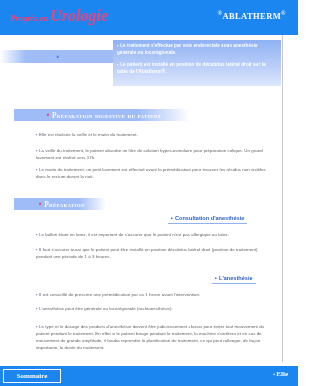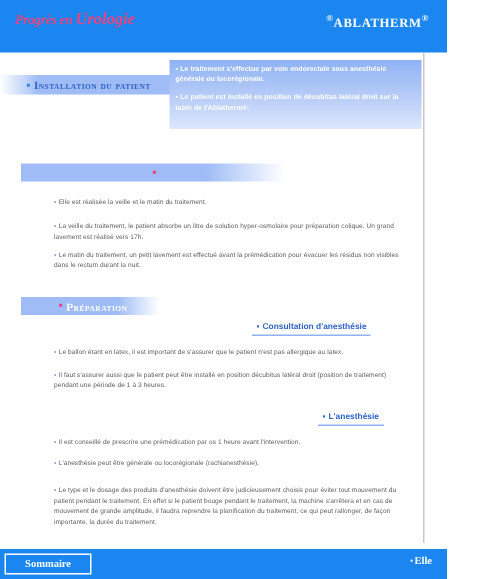--- a/index.html
+++ b/index.html
@@ -35,21 +35,21 @@
     top: 7px;
     font-family: "Liberation Serif", serif;
     font-weight: bold;
     font-style: italic;
     font-size: 9px;
     color: #e8447f;
     letter-spacing: -0.2px;
     white-space: nowrap;
   }
   .journal-title .big {
-    font-size: 11px;
+    font-size: 16px;
     letter-spacing: 0px;
   }
   .brand-logo {
     position: absolute;
     right: 12px;
     top: 10px;
     font-family: "Liberation Serif", serif;
     font-variant: small-caps;
     font-weight: bold;
     font-size: 8.5px;
@@ -221,30 +221,30 @@
 
   <div class="header">
     <div class="journal-title"><span>Progrès en </span><span class="big">Urologie</span></div>
     <div class="brand-logo"><span class="star">®</span><span>ABLATHERM</span><span class="star">®</span></div>
   </div>
 
   <div class="page-rule"></div>
 
   <div class="section-bar s1">
     <span class="sec-bullet">▪</span>
-    <span>Installation du patient</span>
   </div>
 
   <div class="callout">
     <p><span class="b">▪</span><span>Le traitement s'effectue par voie endorectale sous anesthésie générale ou locorégionale.</span></p>
     <p><span class="b">▪</span><span>Le patient est installé en position de décubitus latéral droit sur la table de l'Ablatherm®.</span></p>
   </div>
 
   <div class="section-bar s2">
     <span class="sec-bullet">▪</span>
+    <span>Préparation digestive du patient</span>
   </div>
 
   <div class="bullet b1"><span class="b">▪</span><span>Elle est réalisée la veille et le matin du traitement.</span></div>
   <div class="bullet b2"><span class="b">▪</span><span>La veille du traitement, le patient absorbe un litre de solution hyper-osmolaire pour préparation colique. Un grand lavement est réalisé vers 17h.</span></div>
   <div class="bullet b3"><span class="b">▪</span><span>Le matin du traitement, un petit lavement est effectué avant la prémédication pour évacuer les résidus non visibles dans le rectum durant la nuit.</span></div>
 
   <div class="section-bar s3">
     <span class="sec-bullet">▪</span>
     <span>Préparation</span>
   </div>

